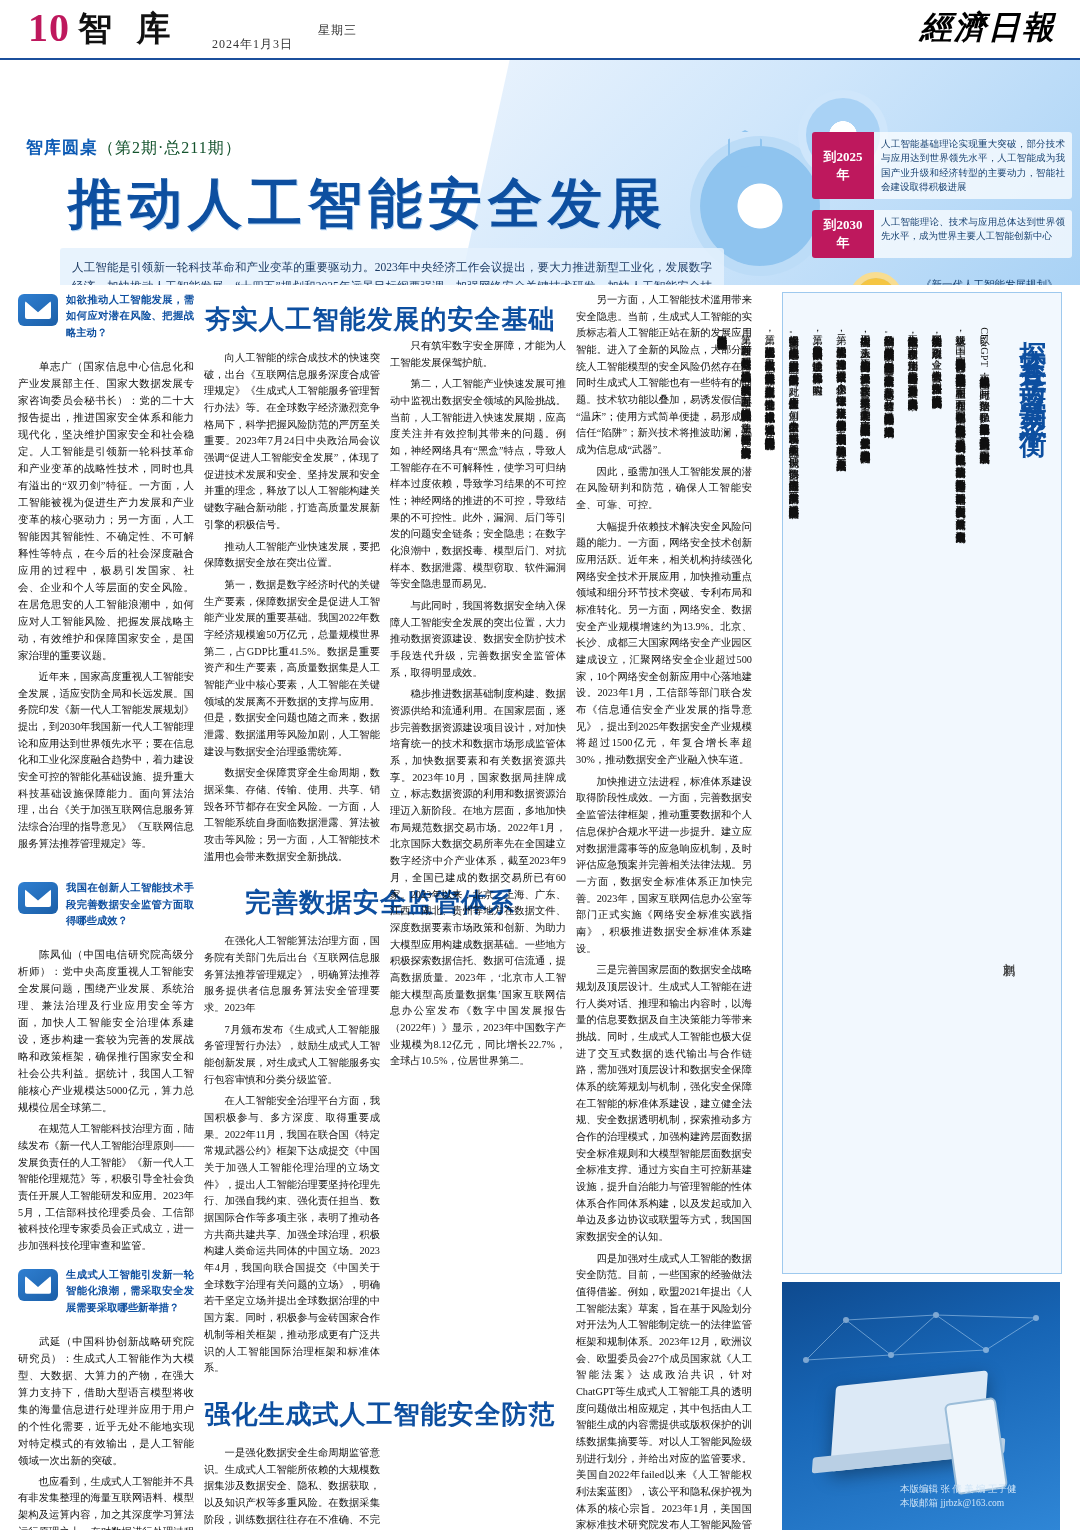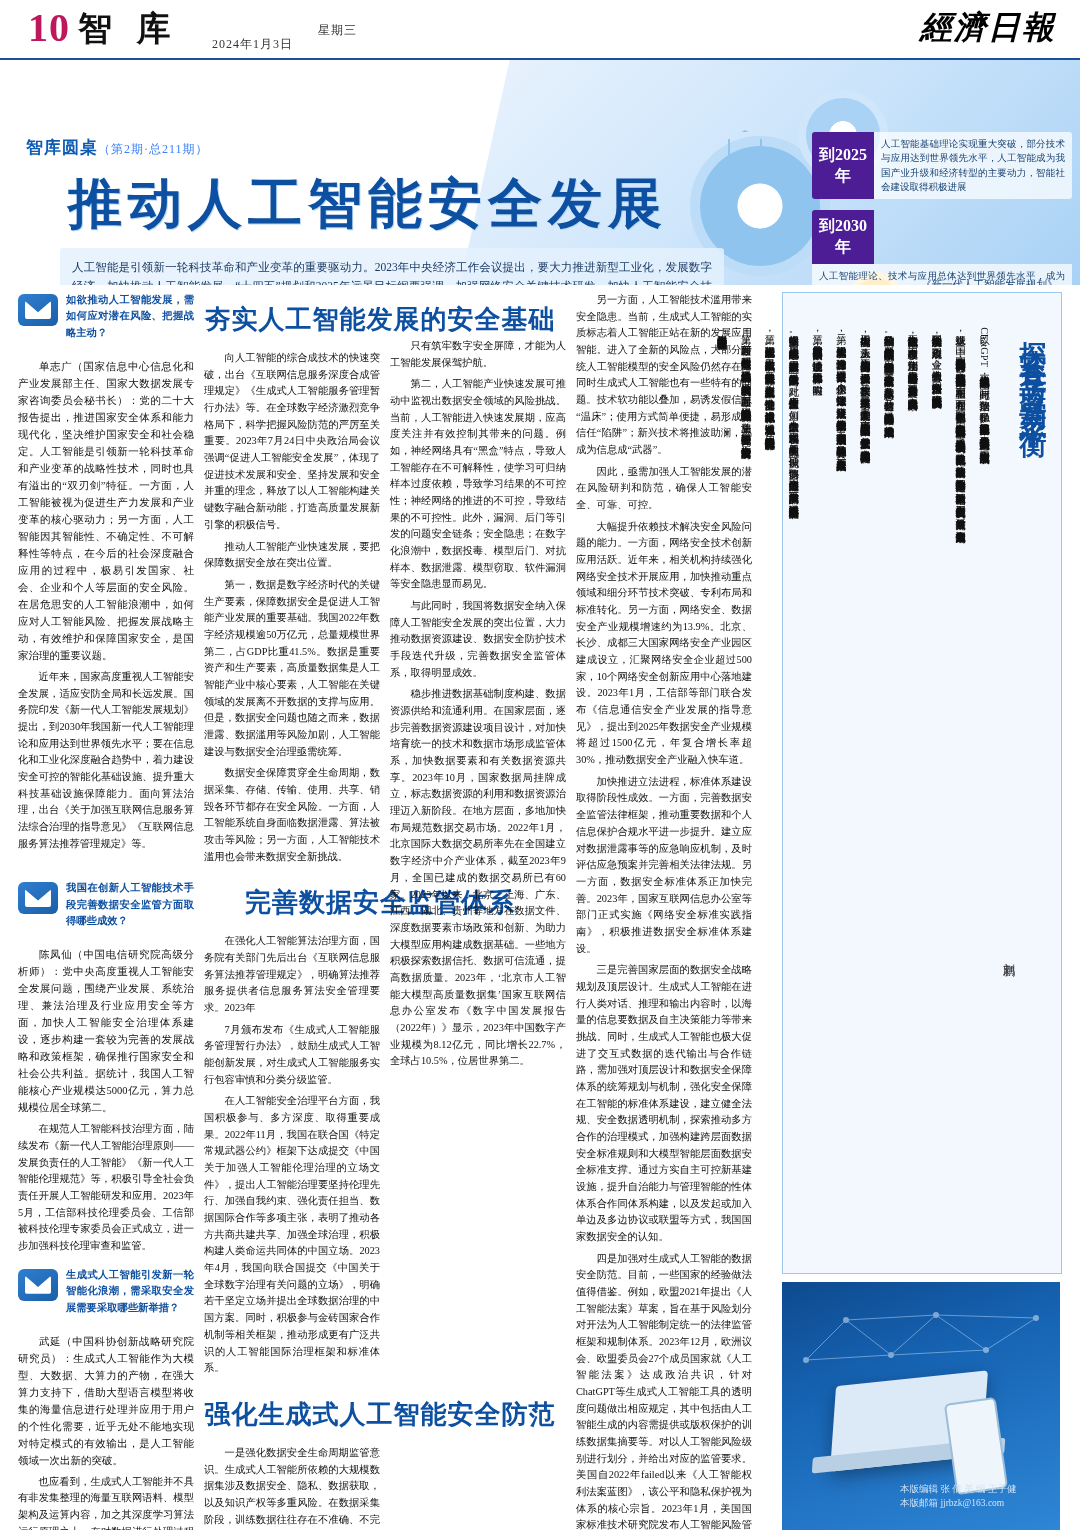--- a/index.html
+++ b/index.html
@@ -72,21 +72,21 @@
   }
   .hexagon{
     position:absolute;left:728px;top:70px;width:30px;height:34px;
     border:2px solid #8fc4ef;
     clip-path:polygon(50% 0,100% 25%,100% 75%,50% 100%,0 75%,0 25%);
   }
   .roundtable-label{
     position:absolute;left:26px;top:76px;
     font-size:17px;font-weight:bold;color:#0d5bb5;letter-spacing:1px;
   }
-  .roundtable-label .sub{font-size:12px;font-weight:normal;color:#3b82f6;}
+  .roundtable-label .sub{font-size:16px;font-weight:normal;color:#14532d;}
   .headline{
     position:absolute;left:68px;top:108px;
     font-size:54px;font-weight:bold;letter-spacing:6px;
     color:#0d4fa0;
     font-family:"Liberation Sans", sans-serif;
     text-shadow:1px 1px 0 #b9d8f4;
   }
   .lede{
     position:absolute;left:60px;top:188px;width:640px;
     background:rgba(228,241,253,.85);
@@ -94,31 +94,31 @@
     padding:10px 12px;
     font-size:11.5px;line-height:1.65;color:#1b3a63;
     text-align:justify;
   }
   .goal-box{
     position:absolute;width:260px;
     border-radius:3px;overflow:hidden;
     display:flex;
   }
   .goal-box .tag{
-    background:#4c1d95;color:#fff;font-size:16px;font-weight:bold;
+    background:#be185d;color:#fff;font-size:13px;font-weight:bold;
     padding:6px 6px;width:62px;box-sizing:border-box;text-align:center;
     display:flex;align-items:center;justify-content:center;
   }
   .goal-box .txt{
     background:rgba(255,255,255,.72);
     font-size:9.5px;line-height:1.5;color:#17406f;
     padding:5px 7px;flex:1;text-align:justify;
   }
   .goal1{left:812px;top:72px;}
-  .goal2{left:812px;top:150px;flex-direction:column;}
+  .goal2{left:812px;top:150px;}
   .goal-src{
     position:absolute;left:900px;top:218px;
     font-size:10.5px;color:#17406f;
   }
 
   
   .col{position:absolute;top:290px;}
   .col-text{
     font-size:10.3px;line-height:1.62;text-align:justify;
     color:#111;

